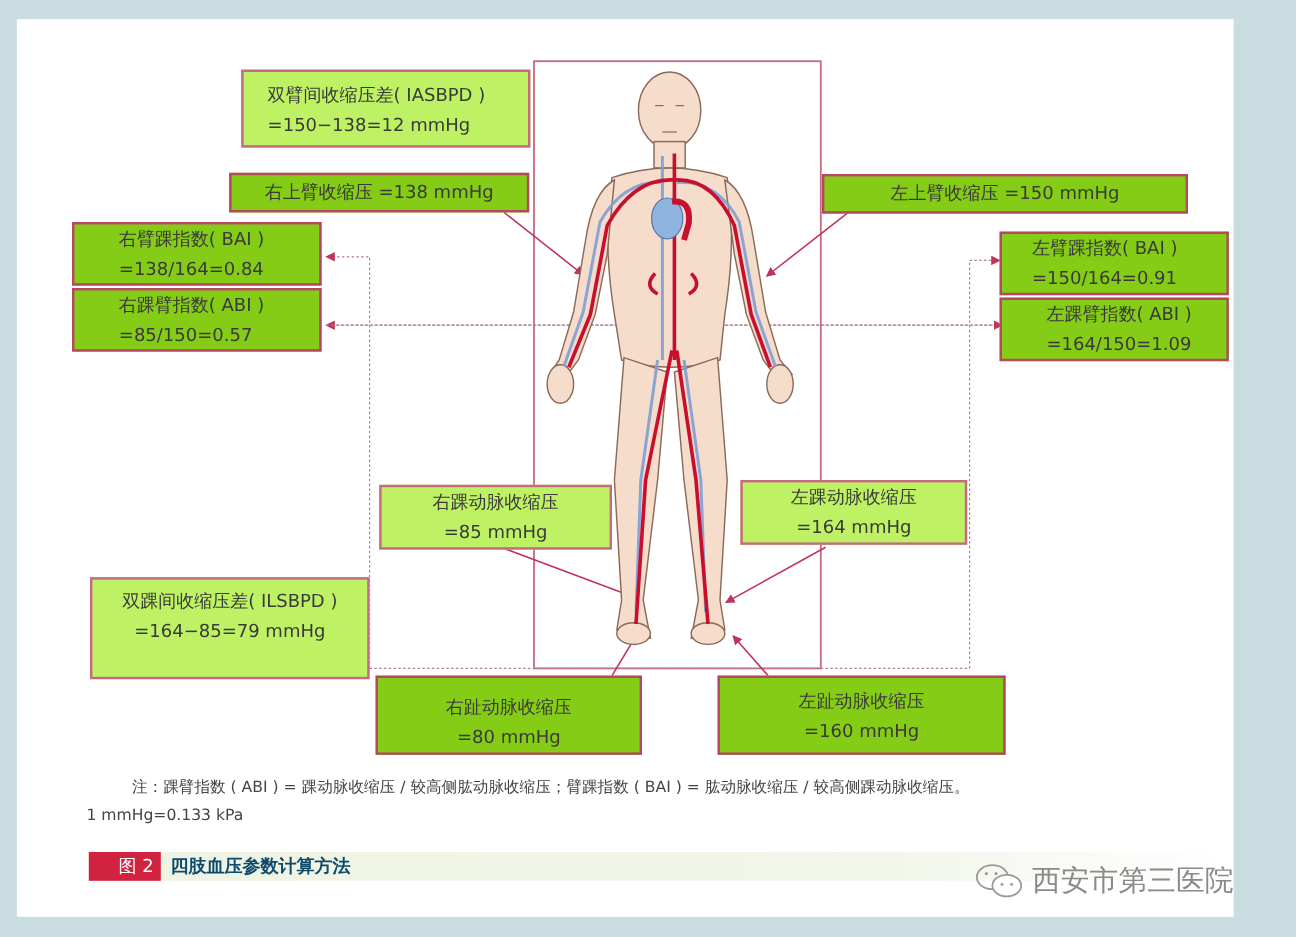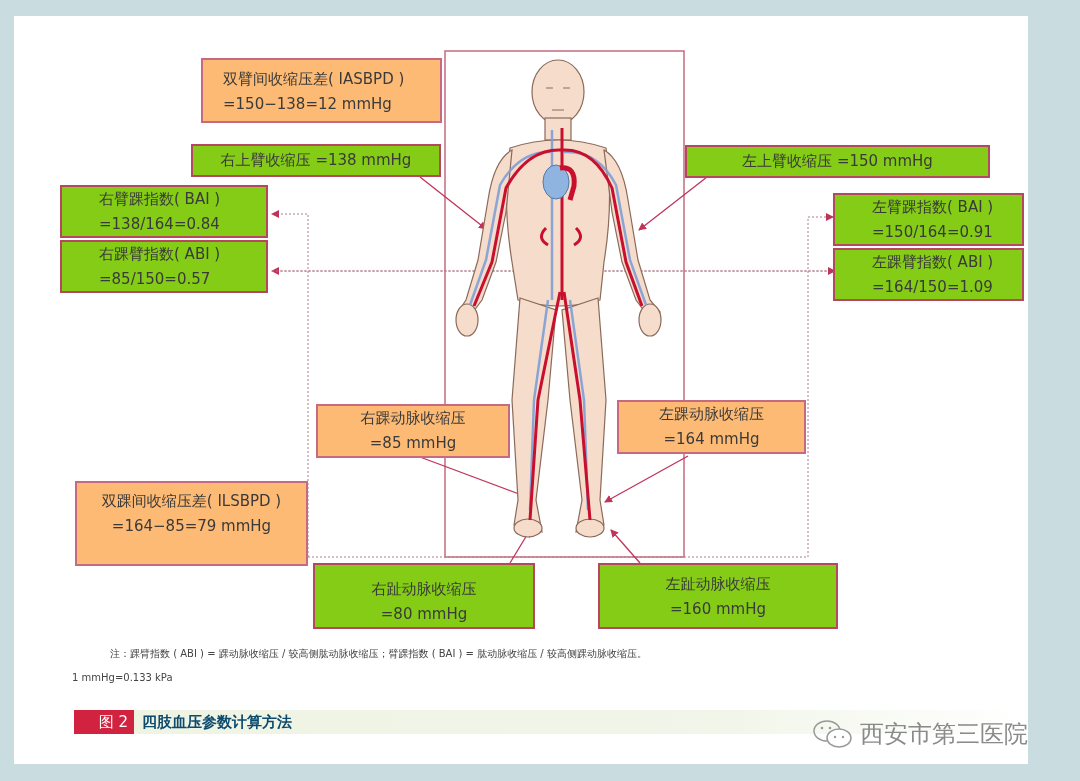--- a/index.html
+++ b/index.html
@@ -11,26 +11,26 @@
   }
   .panel {
     position: absolute; left: 14px; top: 16px; width: 1014px; height: 748px;
     background: #ffffff;
   }
   .box {
     position: absolute; box-sizing: border-box;
     border: 2px solid #b5475e;
     color: #3a3a3a; font-size: 15px; line-height: 25px;
   }
-  .box.white { background: #fdba74; border-color: #c56a80; }
+  .box.white { background: #bef264; border-color: #c56a80; }
   .box.blue { background: #84cc16; }
   .box .l1, .box .l2 { display: block; white-space: nowrap; }
   .center { text-align: center; }
   .svgwrap { position: absolute; left: 0; top: 0; width: 1080px; height: 781px; pointer-events: none; }
-  .note { position: absolute; font-size: 10px; color: #444; white-space: nowrap; }
+  .note { position: absolute; font-size: 13px; color: #444; white-space: nowrap; }
   .caption-bar {
     position: absolute; left: 74px; top: 710px; width: 950px; height: 24px;
     background: linear-gradient(90deg, #eef3e2 0%, #f2f6ea 70%, #ffffff 100%);
   }
   .fig-tag {
     position: absolute; left: 74px; top: 710px; width: 60px; height: 24px;
     background: #d1233f; color: #ffffff; font-weight: normal; font-size: 15px;
     line-height: 24px; text-align: right; padding-right: 6px; box-sizing: border-box;
   }
   .fig-title {
@@ -142,21 +142,21 @@
 <div class="box blue" style="left:60px; top:185px; width:208px; height:53px; padding:0 0 0 37px;">
   <span class="l1">右臂踝指数( BAI )</span>
   <span class="l2">=138/164=0.84</span>
 </div>
 
 <div class="box blue" style="left:60px; top:240px; width:208px; height:53px; padding:0 0 0 37px;">
   <span class="l1">右踝臂指数( ABI )</span>
   <span class="l2">=85/150=0.57</span>
 </div>
 
-<div class="box blue" style="left:833px; top:193px; width:191px; height:53px; padding:0 0 0 37px;">
+<div class="box blue" style="left:833px; top:193px; width:191px; height:53px; padding:0 0 0 25px;">
   <span class="l1">左臂踝指数( BAI )</span>
   <span class="l2">=150/164=0.91</span>
 </div>
 
 <div class="box blue" style="left:833px; top:248px; width:191px; height:53px; padding:0 0 0 37px;">
   <span class="l1">左踝臂指数( ABI )</span>
   <span class="l2">=164/150=1.09</span>
 </div>
 
 <div class="box white center" style="left:316px; top:404px; width:194px; height:54px;">

